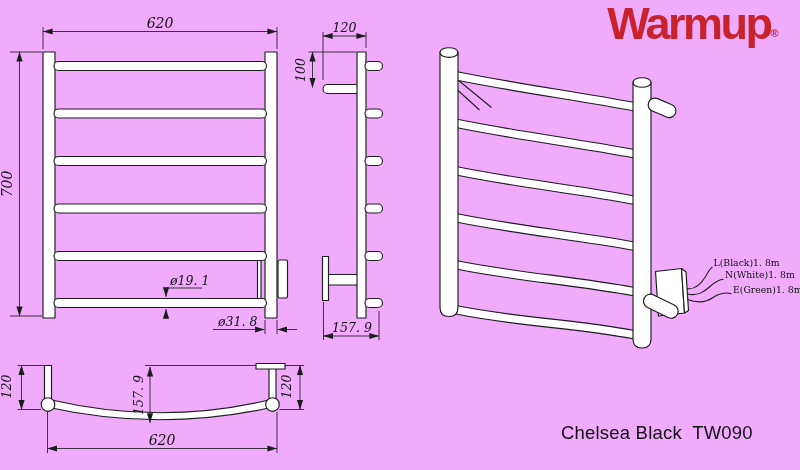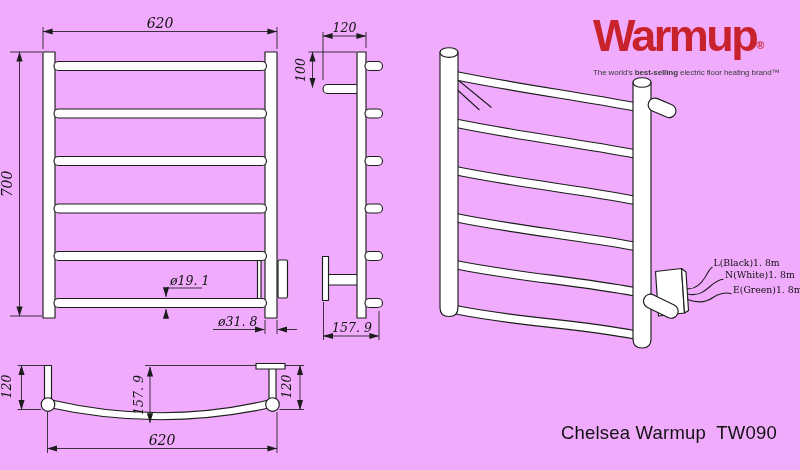--- a/index.html
+++ b/index.html
@@ -9,21 +9,21 @@
   }
   svg { position:absolute; left:0; top:0; }
   .ln  { fill:#ffffff; stroke:#1c1c1c; stroke-width:1.15; stroke-linejoin:round; }
   .tln { fill:none; stroke:#1c1c1c; stroke-width:1.05; }
   .dim { fill:none; stroke:#1c1c1c; stroke-width:0.85; }
   .dimtxt    { font:italic 12.5px "DejaVu Serif", serif; fill:#111; }
   .dimtxt-lg { font:italic 14px "DejaVu Serif", serif; fill:#111; }
   .wiretxt   { font:9.3px "DejaVu Serif", serif; fill:#111; }
   .mid { text-anchor:middle; }
   .logo {
-    position:absolute; top:2px; right:7px; width:200px; text-align:left;margin-top:12px;
+    position:absolute; top:2px; right:7px; width:200px; text-align:center;
   }
   .logo .brand {
     color:#c8232c; font-weight:bold; font-size:45px; line-height:44px;
     letter-spacing:-2.5px; white-space:nowrap;
   }
   .logo .reg { font-size:11px; letter-spacing:0; vertical-align:2px; }
   .logo .tagline {
     margin-top:1px; font-size:8px; letter-spacing:-0.1px; color:#3c3c3c; white-space:nowrap;
   }
   .product-title {
@@ -165,18 +165,17 @@
     <g>
       <text class="wiretxt" x="713.5" y="266">L(Black)1. 8m</text>
       <text class="wiretxt" x="725" y="278">N(White)1. 8m</text>
       <text class="wiretxt" x="733" y="293">E(Green)1. 8m</text>
     </g>
   </g>
 </svg>
 
 <div class="logo">
   <div class="brand"><span>Warmup</span><span class="reg">®</span></div>
-  <div class="tagline"><span>The world's </span><b>best-selling</b><span> electric floor heating brand™</span></div>
 </div>
 
-<div class="product-title">Chelsea Warmup  TW090</div>
+<div class="product-title">Chelsea Black  TW090</div>
 
 </div>
 
 </body></html>

